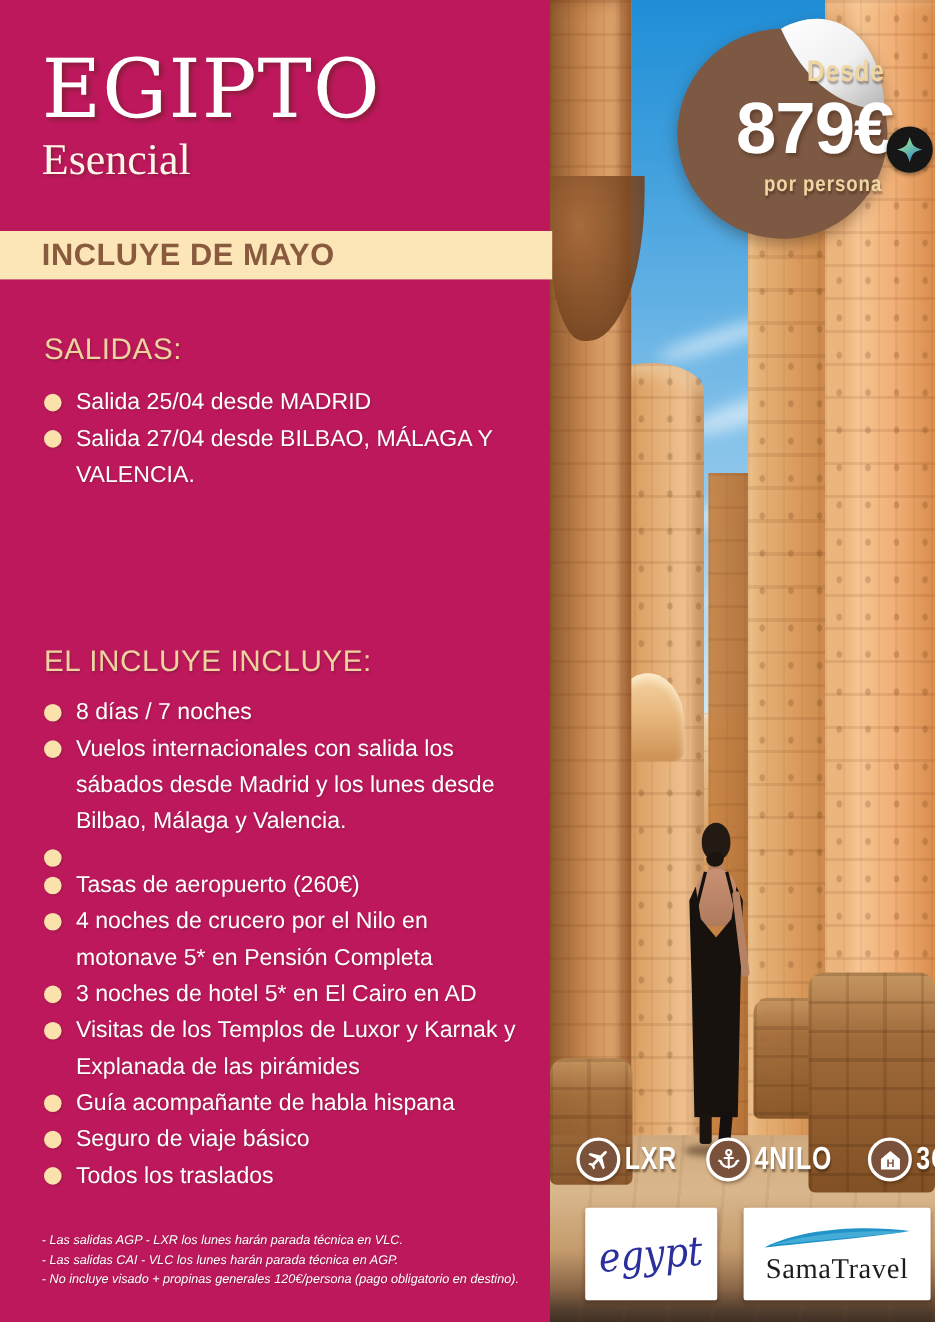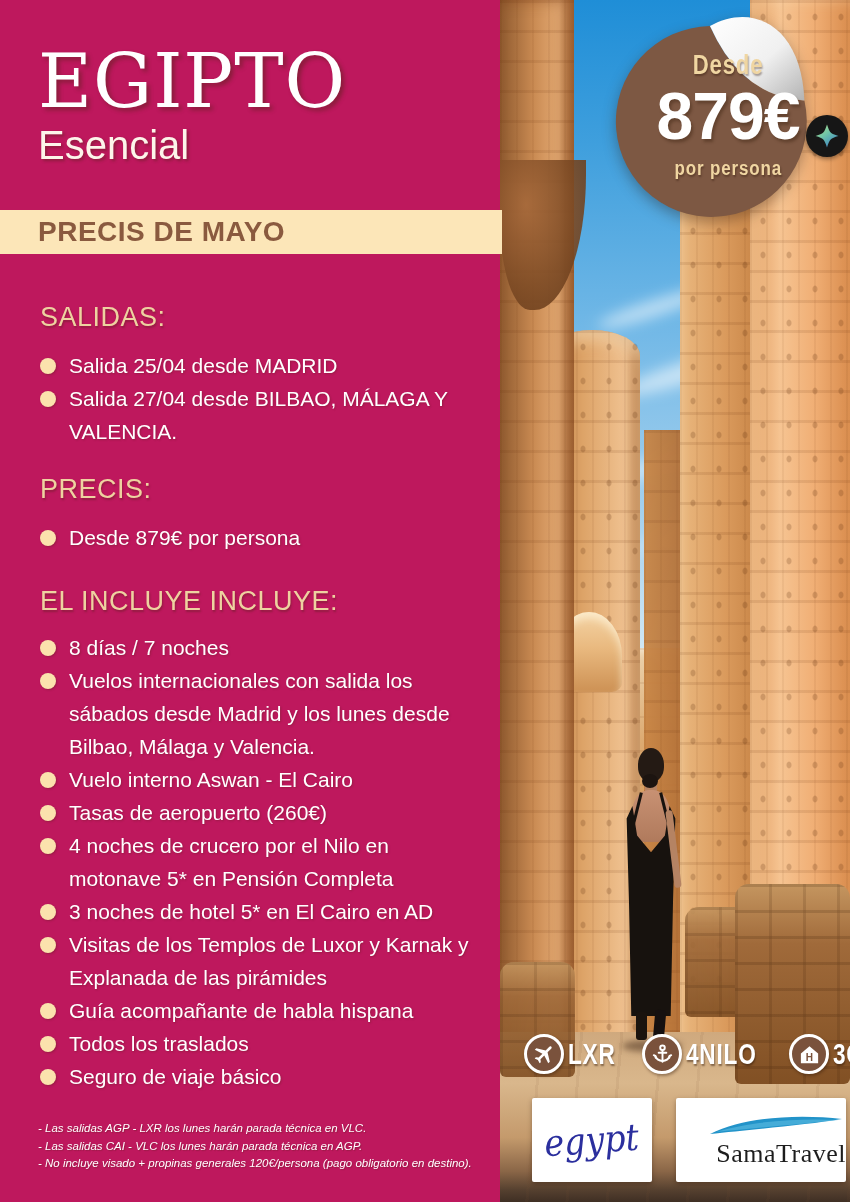--- a/index.html
+++ b/index.html
@@ -92,21 +92,21 @@
   .w-leg2 { position:absolute; left:36px; top:262px; width:11px; height:32px; background:#141010; border-radius:3px; transform:rotate(5deg); }
   .w-shadow { position:absolute; left:4px; top:292px; width:60px; height:12px; background:rgba(60,35,20,.5);
       border-radius:50%; filter:blur(3px); }
 
   
   .panel { position:absolute; left:0; top:0; width:502px; height:1202px; color:#fff; }
   .title-block { position:absolute; left:38px; top:44px; }
   .title-main { font-family:"DejaVu Serif", serif; font-weight:400; color:#fff;
       font-size:74px; line-height:1; letter-spacing:1px;
       text-shadow:3px 3px 4px rgba(70,35,15,.45); }
-  .title-sub { font-family:Liberation Sans, sans-serif; font-weight:400; color:#fdf5ea;
+  .title-sub { font-family:Liberation Serif, serif; font-weight:400; color:#fdf5ea;
       font-size:40px; line-height:1.15; margin-top:4px;
       text-shadow:2px 2px 3px rgba(70,35,15,.4); }
   .banner { position:absolute; left:0; top:210px; width:502px; height:44px;
       background:#fce6b8; display:flex; align-items:center; }
   .banner span { margin-left:38px; color:#8a5a3f; font-weight:700; font-size:28px; letter-spacing:.5px; }
 
   .sec { position:absolute; left:40px; width:448px; }
   .sec h3 { color:#eed2a0; font-size:27px; font-weight:500; letter-spacing:.5px;
       text-shadow:1px 2px 2px rgba(70,35,15,.35); }
   .sec-salidas { top:302px; } .sec-salidas ul { margin-top:16px; }
@@ -118,21 +118,21 @@
   .dot { flex:none; width:16px; height:16px; border-radius:50%; background:#fbe2ad;
        margin:9px 13px 0 0; box-shadow:1px 1px 2px rgba(70,35,15,.3); }
 
   .footnotes { position:absolute; left:38px; top:1120px; width:450px;
       font-style:italic; font-size:11.5px; line-height:17.5px; color:#fff;
       text-shadow:1px 1px 1px rgba(70,35,15,.3); }
 
   
   .badge { position:absolute; left:612px; top:4px; width:212px; height:216px; }
   .badge svg { position:absolute; inset:0; filter:drop-shadow(0 5px 7px rgba(40,20,10,.35)); }
-  .badge-text { position:absolute; left:16px; top:0; width:200px; text-align:center; }
+  .badge-text { position:absolute; left:0; top:0; width:200px; text-align:right; }
   .badge-prefix { display:inline-block; margin-top:46px; color:#f0d6a2; font-size:27px; font-weight:700;
       transform:scaleX(.82); letter-spacing:1px; text-shadow:1px 2px 2px rgba(50,25,10,.4); }
   .badge-price { display:block; margin-top:2px; color:#fff; font-size:66px; font-weight:800;
       letter-spacing:-1px; line-height:1; text-shadow:2px 3px 3px rgba(50,25,10,.35); }
   .badge-suffix { display:inline-block; margin-top:8px; color:#f0d6a2; font-size:20px; font-weight:700;
       transform:scaleX(.85); letter-spacing:1px; text-shadow:1px 2px 2px rgba(50,25,10,.4); }
   .sparkle { position:absolute; left:806px; top:115px; width:42px; height:42px; border-radius:50%;
       background:#161616; display:flex; align-items:center; justify-content:center;
       box-shadow:0 2px 4px rgba(0,0,0,.4); }
 
@@ -147,21 +147,21 @@
       transform:scaleX(.78); transform-origin:left center;
       text-shadow:1px 2px 2px rgba(50,25,10,.5); white-space:nowrap; }
 
   
   .logo-box { position:absolute; top:1098px; background:#fff; border-radius:2px;
       display:flex; align-items:center; justify-content:center;
       box-shadow:0 2px 5px rgba(40,20,10,.35); }
   .egypt-box { left:532px; width:120px; height:84px; }
   .egypt-text { font-family:"DejaVu Serif", serif; font-style:italic; color:#2b2f9e;
       font-size:37px; transform:rotate(-4deg) scaleX(.9); font-weight:500; }
-  .sama-box { left:676px; width:170px; height:84px; flex-direction:column; gap:1px;align-items:flex-end; }
+  .sama-box { left:676px; width:170px; height:84px; flex-direction:column; gap:1px; }
   .sama-text { font-family:"Liberation Serif", serif; color:#1d1d1d; font-size:26px; letter-spacing:.5px; }
 </style>
 </head>
 <body>
 
 <div class="poster">
 
   <div class="photo">
     <div class="cloud c1"></div>
     <div class="cloud c2"></div>
@@ -200,61 +200,51 @@
     </div>
   </div>
 
   <div class="panel">
     <div class="title-block">
       <div class="title-main">EGIPTO</div>
       <div class="title-sub">Esencial</div>
     </div>
 
     <div class="banner">
-      <span>PRECIS DE MAYO</span>
+      <span>INCLUYE DE MAYO</span>
     </div>
 
     <section class="sec sec-salidas">
       <h3>SALIDAS:</h3>
       <ul>
         <li>
             <span class="dot"></span>
             <span>Salida 25/04 desde MADRID</span>
           </li>
         <li>
             <span class="dot"></span>
             <span>Salida 27/04 desde BILBAO, MÁLAGA Y VALENCIA.</span>
           </li>
       </ul>
     </section>
 
-    <section class="sec sec-precios">
-      <h3>PRECIS:</h3>
-      <ul>
-        <li>
-            <span class="dot"></span>
-            <span>Desde 879€ por persona</span>
-          </li>
-      </ul>
-    </section>
 
     <section class="sec sec-incluye">
       <h3>EL INCLUYE INCLUYE:</h3>
       <ul>
         <li>
             <span class="dot"></span>
             <span>8 días / 7 noches</span>
           </li>
         <li>
             <span class="dot"></span>
             <span>Vuelos internacionales con salida los sábados desde Madrid y los lunes desde Bilbao, Málaga y Valencia.</span>
           </li>
         <li>
             <span class="dot"></span>
-            <span>Vuelo interno Aswan - El Cairo</span>
           </li>
         <li>
             <span class="dot"></span>
             <span>Tasas de aeropuerto (260€)</span>
           </li>
         <li>
             <span class="dot"></span>
             <span>4 noches de crucero por el Nilo en motonave 5* en Pensión Completa</span>
           </li>
         <li>
@@ -264,25 +254,25 @@
         <li>
             <span class="dot"></span>
             <span>Visitas de los Templos de Luxor y Karnak y Explanada de las pirámides</span>
           </li>
         <li>
             <span class="dot"></span>
             <span>Guía acompañante de habla hispana</span>
           </li>
         <li>
             <span class="dot"></span>
+            <span>Seguro de viaje básico</span>
+          </li>
+        <li>
+            <span class="dot"></span>
             <span>Todos los traslados</span>
-          </li>
-        <li>
-            <span class="dot"></span>
-            <span>Seguro de viaje básico</span>
           </li>
       </ul>
     </section>
 
     <div class="footnotes">
       <p>- Las salidas AGP - LXR los lunes harán parada técnica en VLC.</p>
       <p>- Las salidas CAI - VLC los lunes harán parada técnica en AGP.</p>
       <p>- No incluye visado + propinas generales 120€/persona (pago obligatorio en destino).</p>
     </div>
   </div>

